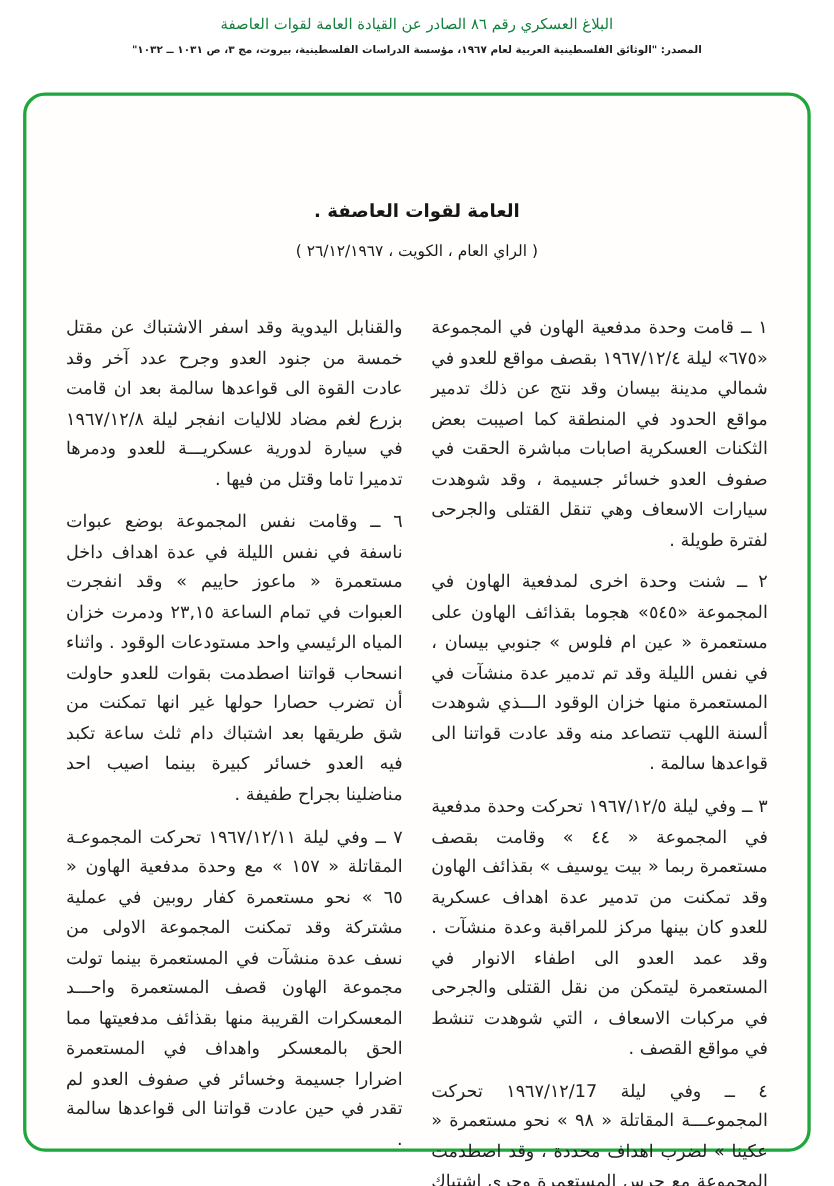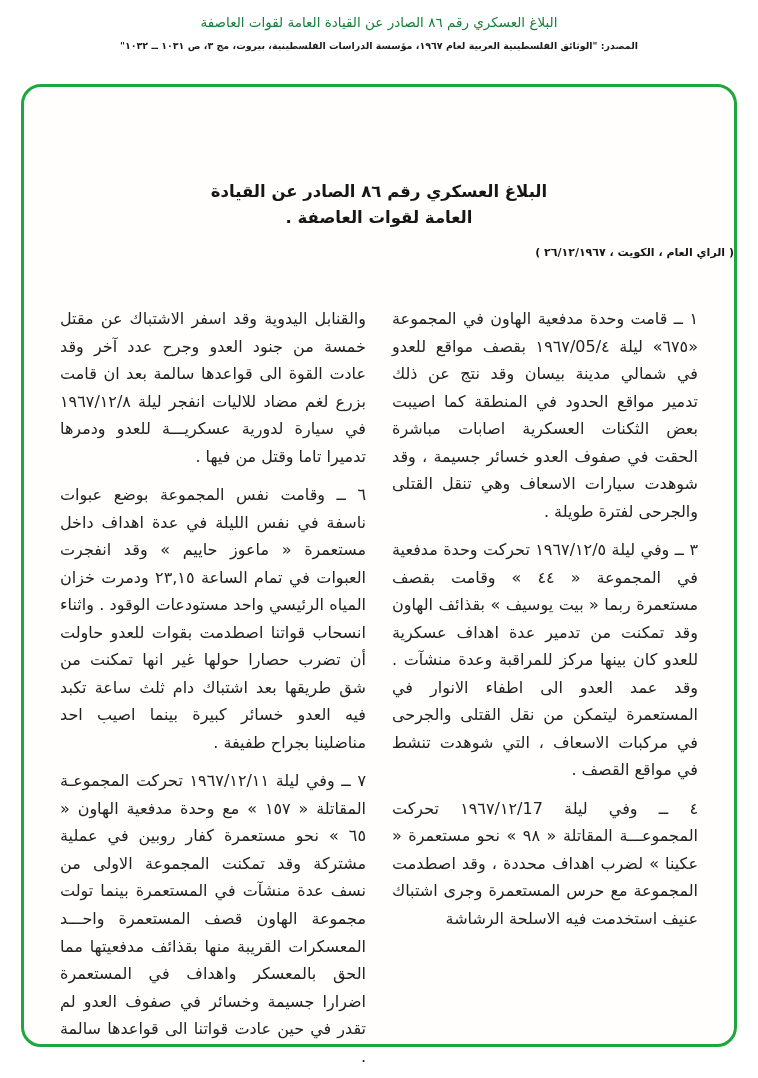--- a/index.html
+++ b/index.html
@@ -10,48 +10,48 @@
   .header-title { font-size:13.5px; font-weight:normal; color:#15803d; letter-spacing:0.2px; }
   .header-source { font-size:9.5px; font-weight:bold; color:#1c1c1c; margin-top:10px; }
 
   .green-frame { position:absolute; left:21px; top:84px; width:716px; height:963px;
                  border:3px solid #1fa63c; border-radius:20px; background:#fffefc; }
 
   .doc { position:relative; width:100%; height:100%; direction:rtl; color:#1d1d1d; }
 
   .doc-title { text-align:center; margin-top:92px; font-weight:bold;
                font-size:16.5px; line-height:1.55; color:#161616; }
-  .doc-subtitle { font-size:11px; margin-top:14px; font-weight:bold;text-align:right; }
+  .doc-subtitle { font-size:14px; margin-top:14px; font-weight:normal; }
 
   .columns { display:flex; direction:rtl; gap:26px; padding:0 36px; margin-top:44px; }
   .col { flex:1; text-align:justify; font-size:16px; line-height:1.72; color:#222; }
   .col p { margin-bottom:11px; }
   .col p.indent { text-indent:14px; }
 </style>
 </head>
 <body>
 
 <div class="top-header">
   <div class="header-title">البلاغ العسكري رقم ٨٦ الصادر عن القيادة العامة لقوات العاصفة</div>
   <div class="header-source">المصدر: "الوثائق الفلسطينية العربية لعام ١٩٦٧، مؤسسة الدراسات الفلسطينية، بيروت، مج ٣، ص ١٠٣١ ــ ١٠٣٢"</div>
 </div>
 
 <div class="green-frame">
   <div class="doc">
 
     <div class="doc-title">
-      <div>البلاغ العسكري رقم ٨٦ الصادر عن القيادة</div>
       <div>العامة لقوات العاصفة .</div>
       <div class="doc-subtitle">( الراي العام ، الكويت ، ٢٦/١٢/١٩٦٧ )</div>
     </div>
 
     <div class="columns">
 
       <div class="col">
-        <p>١ ــ قامت وحدة مدفعية الهاون في المجموعة «٦٧٥» ليلة ١٩٦٧/05/٤ بقصف مواقع للعدو في شمالي مدينة بيسان وقد نتج عن ذلك تدمير مواقع الحدود في المنطقة كما اصيبت بعض الثكنات العسكرية اصابات مباشرة الحقت في صفوف العدو خسائر جسيمة ، وقد شوهدت سيارات الاسعاف وهي تنقل القتلى والجرحى لفترة طويلة .</p>
+        <p>١ ــ قامت وحدة مدفعية الهاون في المجموعة «٦٧٥» ليلة ١٩٦٧/١٢/٤ بقصف مواقع للعدو في شمالي مدينة بيسان وقد نتج عن ذلك تدمير مواقع الحدود في المنطقة كما اصيبت بعض الثكنات العسكرية اصابات مباشرة الحقت في صفوف العدو خسائر جسيمة ، وقد شوهدت سيارات الاسعاف وهي تنقل القتلى والجرحى لفترة طويلة .</p>
+        <p>٢ ــ شنت وحدة اخرى لمدفعية الهاون في المجموعة «٥٤٥» هجوما بقذائف الهاون على مستعمرة « عين ام فلوس » جنوبي بيسان ، في نفس الليلة وقد تم تدمير عدة منشآت في المستعمرة منها خزان الوقود الـــذي شوهدت ألسنة اللهب تتصاعد منه وقد عادت قواتنا الى قواعدها سالمة .</p>
         <p>٣ ــ وفي ليلة ١٩٦٧/١٢/٥ تحركت وحدة مدفعية في المجموعة « ٤٤ » وقامت بقصف مستعمرة ربما « بيت يوسيف » بقذائف الهاون وقد تمكنت من تدمير عدة اهداف عسكرية للعدو كان بينها مركز للمراقبة وعدة منشآت . وقد عمد العدو الى اطفاء الانوار في المستعمرة ليتمكن من نقل القتلى والجرحى في مركبات الاسعاف ، التي شوهدت تنشط في مواقع القصف .</p>
         <p>٤ ــ وفي ليلة ١٩٦٧/١٢/17 تحركت المجموعـــة المقاتلة « ٩٨ » نحو مستعمرة « عكينا » لضرب اهداف محددة ، وقد اصطدمت المجموعة مع حرس المستعمرة وجرى اشتباك عنيف استخدمت فيه الاسلحة الرشاشة</p>
       </div>
 
       <div class="col">
         <p>والقنابل اليدوية وقد اسفر الاشتباك عن مقتل خمسة من جنود العدو وجرح عدد آخر وقد عادت القوة الى قواعدها سالمة بعد ان قامت بزرع لغم مضاد للاليات انفجر ليلة ١٩٦٧/١٢/٨ في سيارة لدورية عسكريـــة للعدو ودمرها تدميرا تاما وقتل من فيها .</p>
         <p>٦ ــ وقامت نفس المجموعة بوضع عبوات ناسفة في نفس الليلة في عدة اهداف داخل مستعمرة « ماعوز حاييم » وقد انفجرت العبوات في تمام الساعة ٢٣,١٥ ودمرت خزان المياه الرئيسي واحد مستودعات الوقود . واثناء انسحاب قواتنا اصطدمت بقوات للعدو حاولت أن تضرب حصارا حولها غير انها تمكنت من شق طريقها بعد اشتباك دام ثلث ساعة تكبد فيه العدو خسائر كبيرة بينما اصيب احد مناضلينا بجراح طفيفة .</p>
         <p>٧ ــ وفي ليلة ١٩٦٧/١٢/١١ تحركت المجموعـة المقاتلة « ١٥٧ » مع وحدة مدفعية الهاون « ٦٥ » نحو مستعمرة كفار روبين في عملية مشتركة وقد تمكنت المجموعة الاولى من نسف عدة منشآت في المستعمرة بينما تولت مجموعة الهاون قصف المستعمرة واحـــد المعسكرات القريبة منها بقذائف مدفعيتها مما الحق بالمعسكر واهداف في المستعمرة اضرارا جسيمة وخسائر في صفوف العدو لم تقدر في حين عادت قواتنا الى قواعدها سالمة .</p>
       </div>
 

